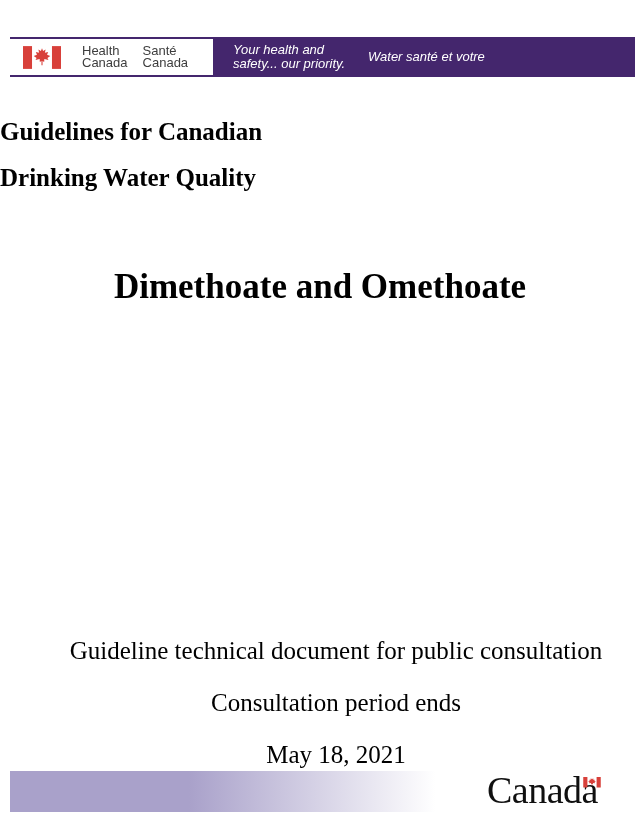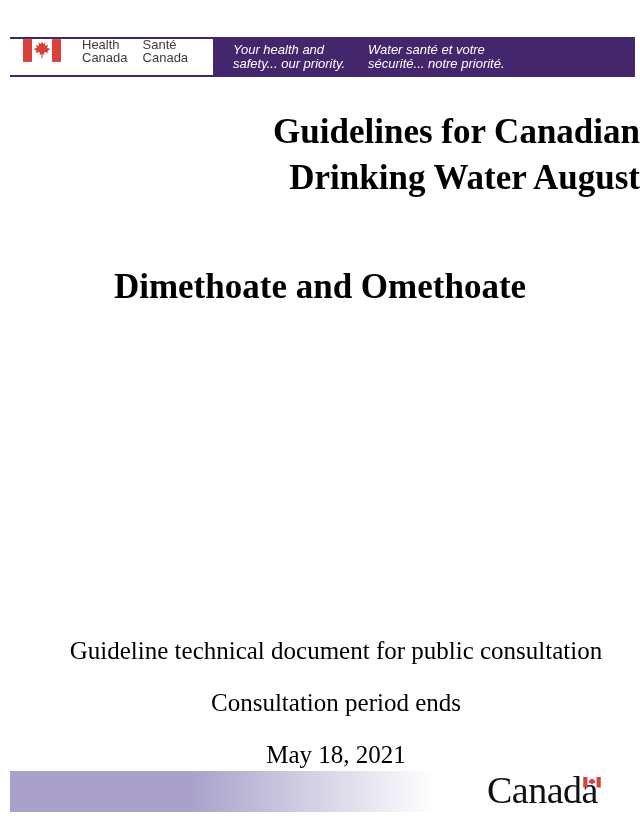--- a/index.html
+++ b/index.html
@@ -21,21 +21,21 @@
   .fip-band{
     position:absolute;left:10px;top:37px;width:625px;height:40px;
     background:var(--purple);
   }
   .logo-box{
     position:absolute;left:0;top:0;width:203px;height:40px;
     background:#fff;
     border-top:2px solid var(--purple);
     border-bottom:2px solid var(--purple);
     box-sizing:border-box;
-    display:flex;
+    display:flex;align-items:center;
   }
   .flag-svg{display:block;}
   .logo-box .flag-svg{width:38px;height:23px;margin-left:13px;}
   .logo-cols{
     display:flex;gap:15px;margin-left:21px;
     font-family:"Liberation Sans", sans-serif;
     font-size:13px;line-height:12.5px;
     color:var(--logo-gray);
   }
   .taglines{
@@ -45,22 +45,22 @@
     font-family:"Liberation Sans", sans-serif;
     font-style:italic;
     font-size:13px;line-height:14px;
   }
   .tag-col-en{margin-left:20px;width:135px;}
   .tag-col-fr{width:170px;}
 
   
   .doc-title{
     position:absolute;top:109px;left:0;width:100%;
-    text-align:right;
-    font-size:35px;font-weight:bold;line-height:46px;
+    text-align:left;
+    font-size:25px;font-weight:bold;line-height:46px;
     color:#000;margin:0;
   }
   .doc-subtitle{
     position:absolute;top:264px;left:0;width:100%;
     text-align:center;
     font-size:35px;font-weight:bold;line-height:46px;
     color:#000;margin:0;
   }
 
   
@@ -112,28 +112,27 @@
         </div>
       </div>
     </div>
     <div class="taglines">
       <div class="tag-col-en">
         <div>Your health and</div>
         <div>safety... our priority.</div>
       </div>
       <div class="tag-col-fr">
         <div>Water santé et votre</div>
-        <div>sécurité... notre priorité.</div>
       </div>
     </div>
   </header>
 
   <h1 class="doc-title">
     <div>Guidelines for Canadian</div>
-    <div>Drinking Water August</div>
+    <div>Drinking Water Quality</div>
   </h1>
 
   <h2 class="doc-subtitle">
     <div>Dimethoate and Omethoate</div>
   </h2>
 
   <p class="consult-line consult-1">Guideline technical document for public consultation</p>
   <p class="consult-line consult-2">Consultation period ends</p>
   <p class="consult-line consult-3">May 18, 2021</p>
 

